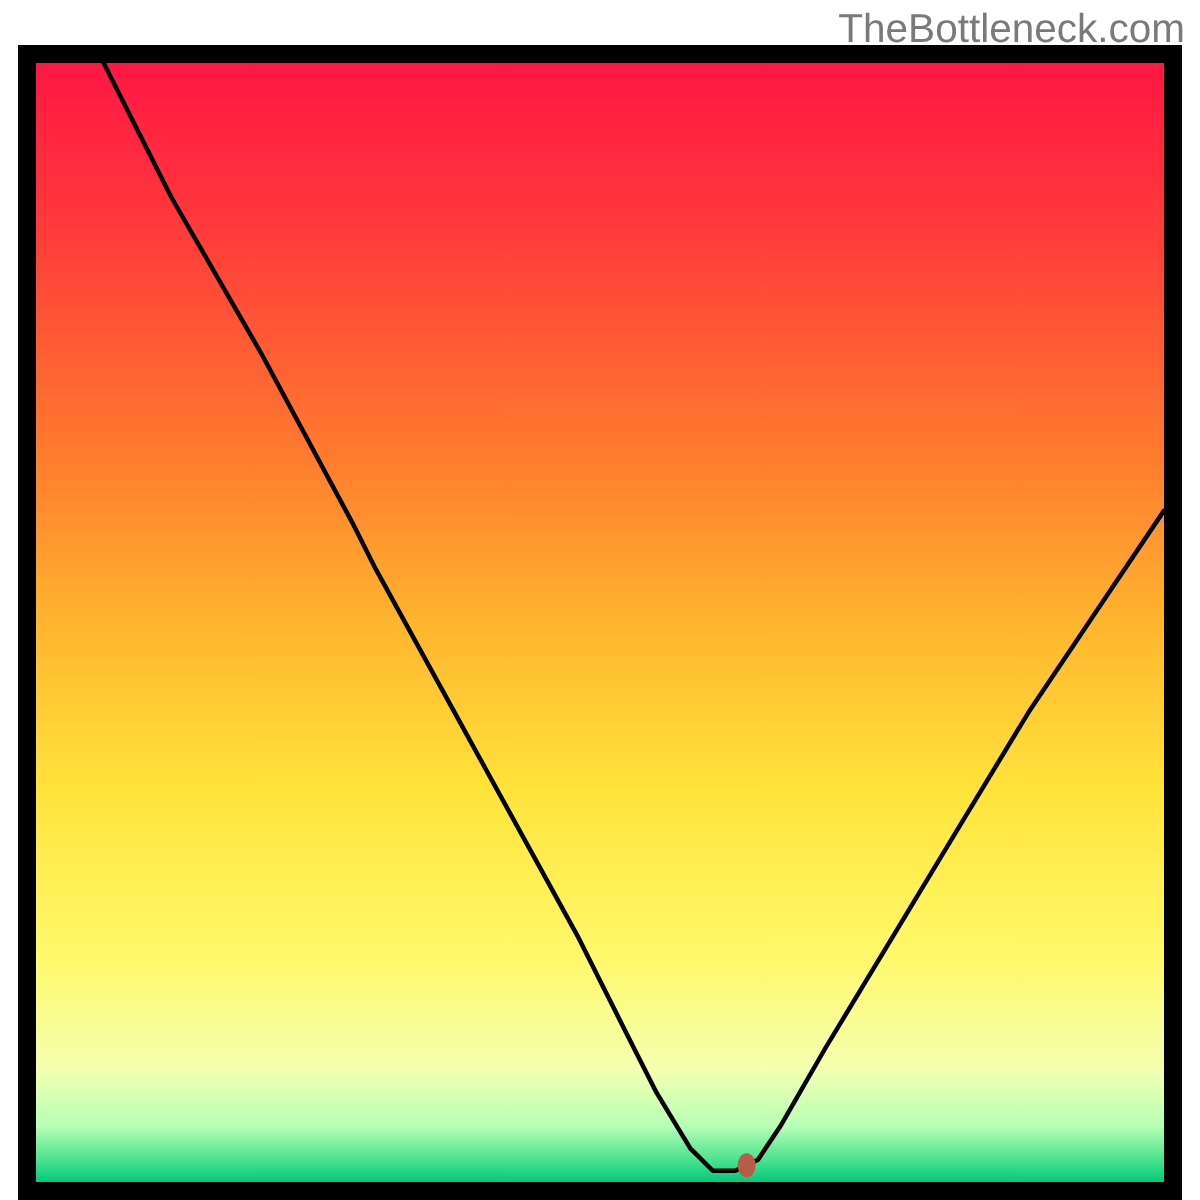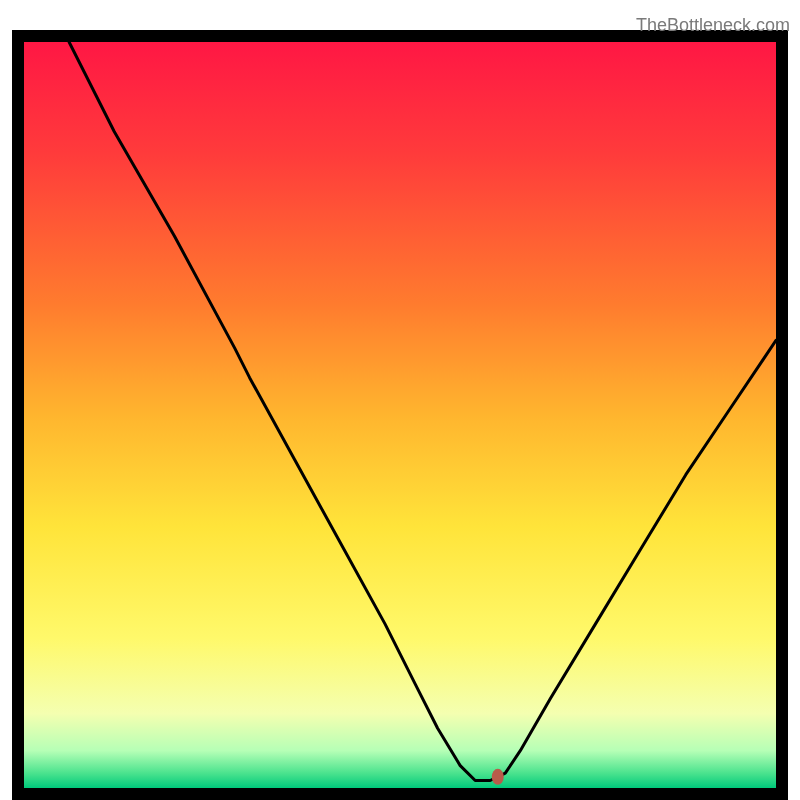--- a/index.html
+++ b/index.html
@@ -8,23 +8,23 @@
     background: #ffffff;
     font-family: Arial, sans-serif;
   }
   .container {
     width: 800px;
     height: 800px;
     position: relative;
   }
   .watermark {
     position: absolute;
-    top: 15px;
+    top: 4px;
     right: 10px;
-    font-size: 18px;
+    font-size: 27px;
     color: #7a7a7a;
     font-family: Arial, sans-serif;
     z-index: 10;
   }
   .chart-frame {
     position: absolute;
     top: 30px;
     left: 12px;
     width: 776px;
     height: 770px;

